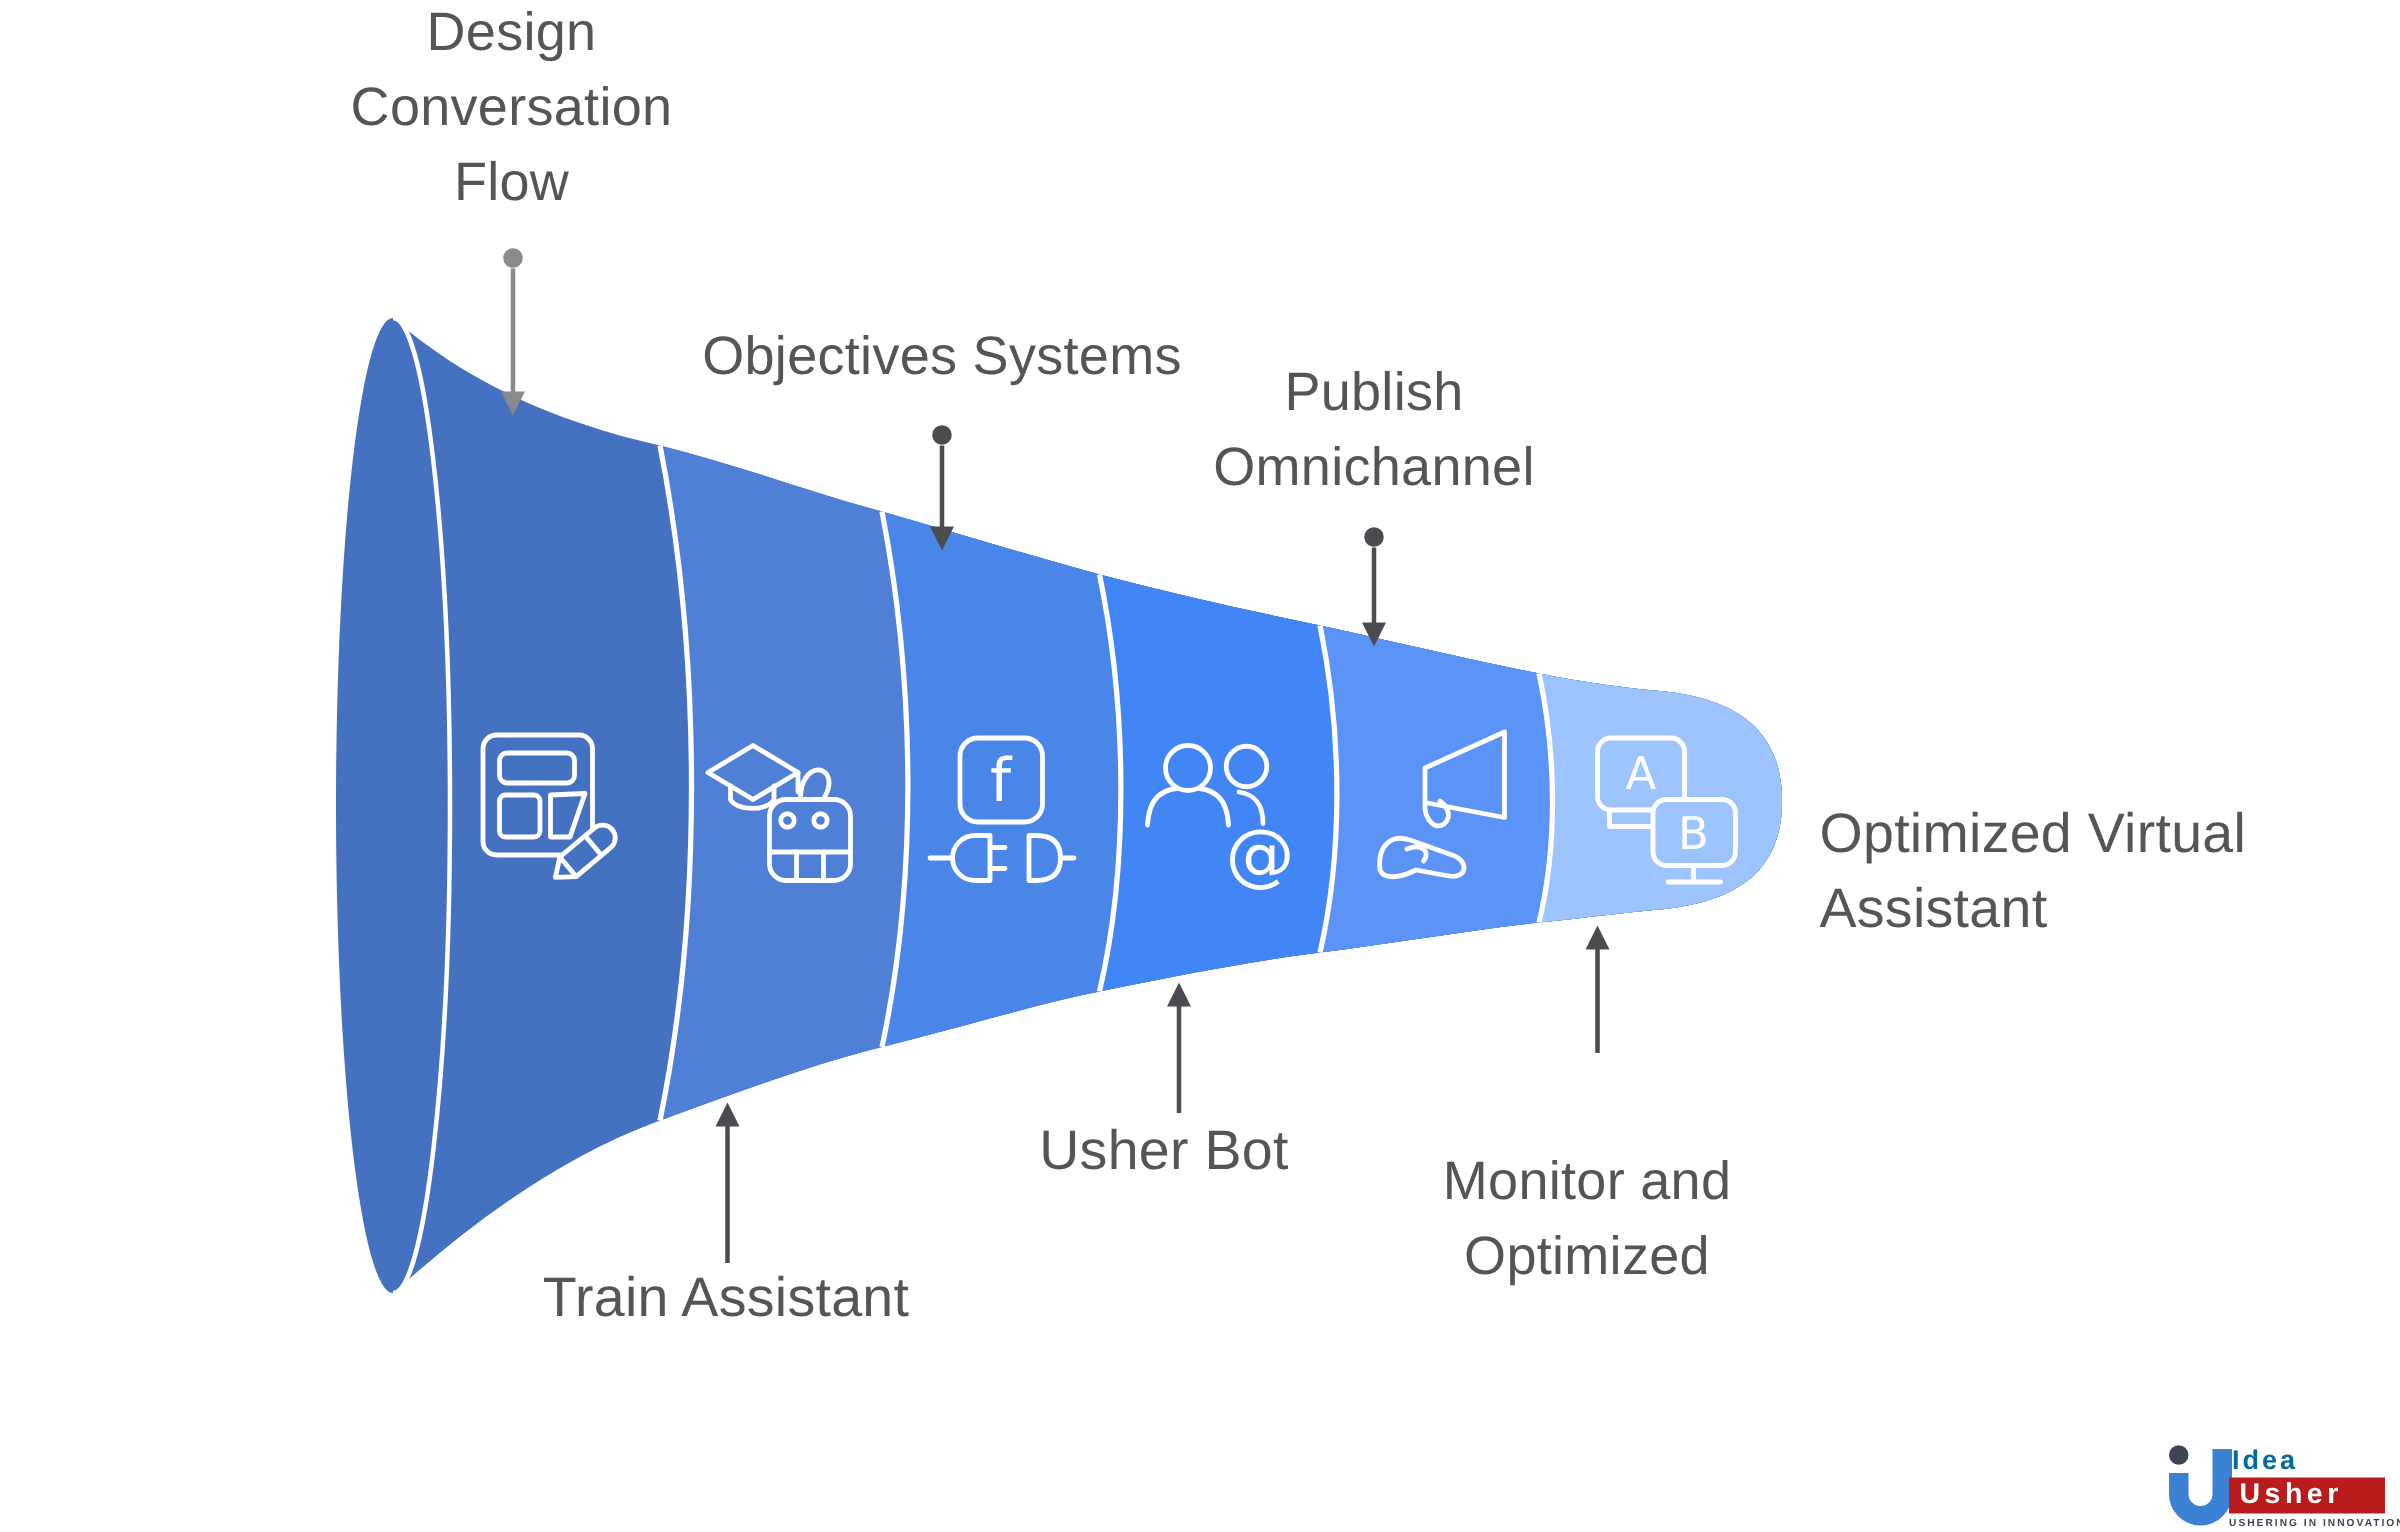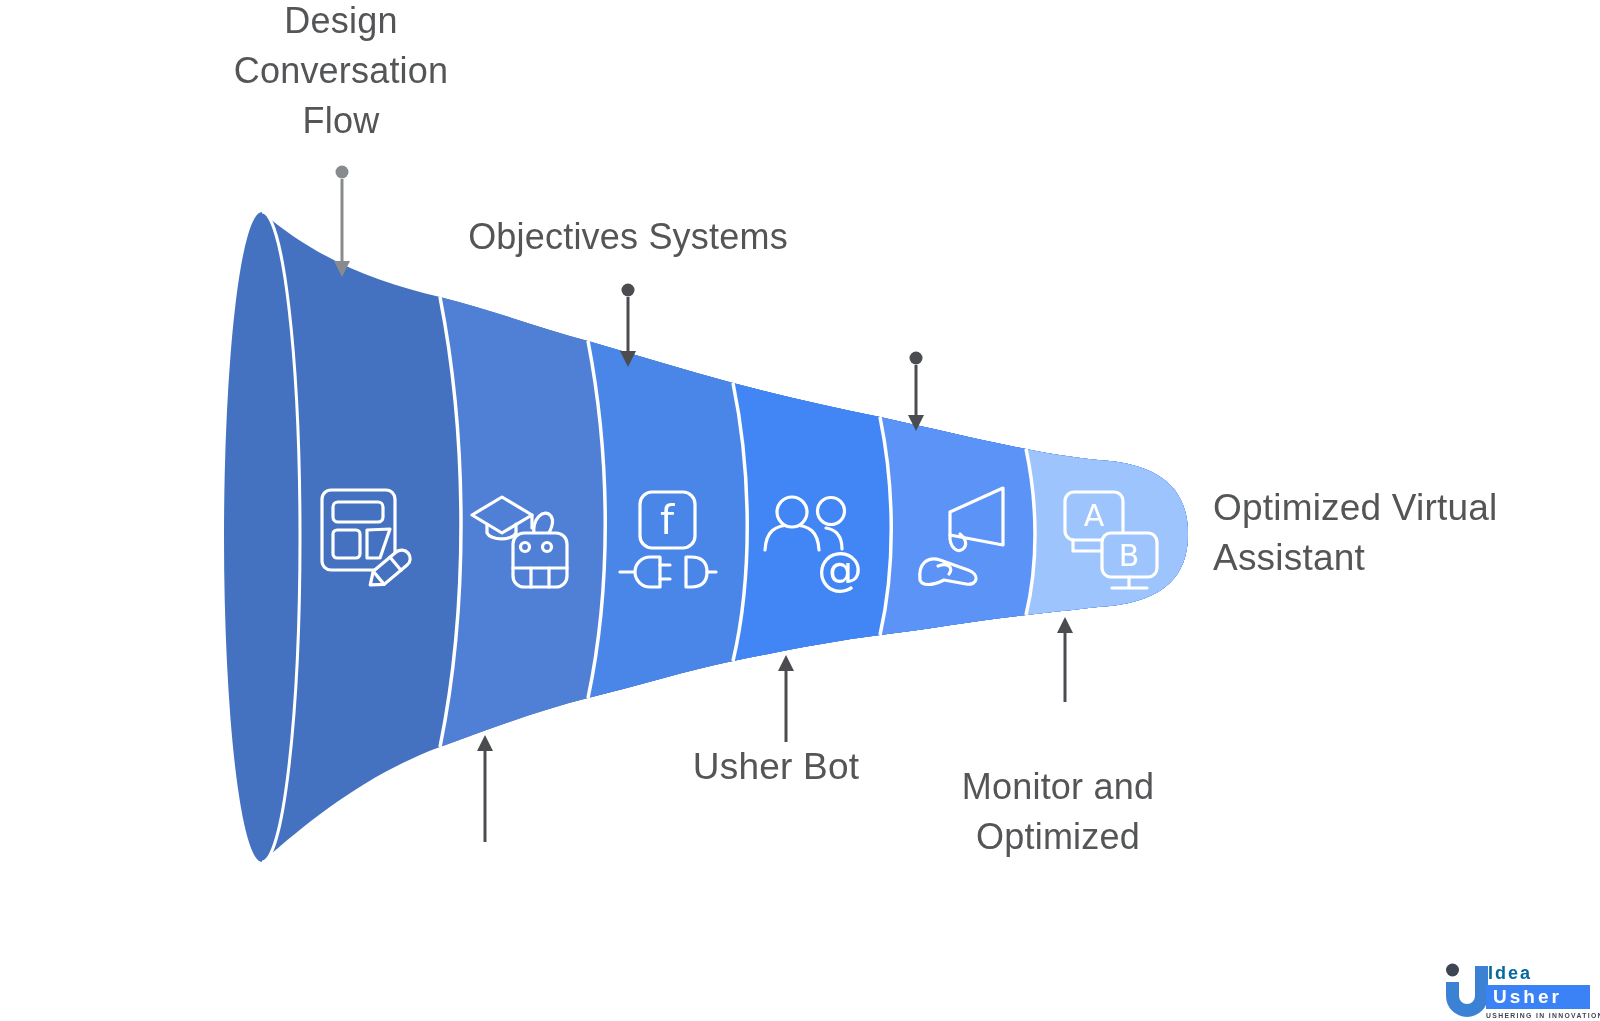--- a/index.html
+++ b/index.html
@@ -7,21 +7,21 @@
     position:relative;width:1600px;height:1021px;background:#ffffff;
     font-family:"Liberation Sans",sans-serif;overflow:hidden;
   }
   .funnel-svg{position:absolute;left:0;top:0;width:1600px;height:1021px;}
   .lbl{
     position:absolute;color:#545557;font-size:36px;line-height:50px;
     white-space:pre-line;letter-spacing:0.2px;
   }
   .lbl.center{text-align:center;}
   .lbl.right{text-align:right;}
-  .lbl.left{text-align:left;}
+  .lbl.left{text-align:left;margin-top:48px;}
   .lbl-design{left:161px;top:-4px;width:360px;}
   .lbl-integrate{left:428px;top:212px;width:400px;}
   .lbl-publish{left:766px;top:236px;width:300px;}
   .lbl-define{left:0px;top:486px;width:197px;}
   .lbl-optimized{left:1213px;top:483px;width:370px;font-size:37px;}
   .lbl-train{left:284px;top:840px;width:400px;font-size:37px;}
   .lbl-testbot{left:626px;top:742px;width:300px;font-size:37px;}
   .lbl-monitor{left:908px;top:762px;width:300px;}
   .icon{stroke:#ffffff;stroke-width:3.2;fill:none;stroke-linecap:round;stroke-linejoin:round;}
   .icon text{stroke:none;fill:#ffffff;font-family:"DejaVu Sans",sans-serif;}
@@ -29,21 +29,21 @@
   .rim{stroke:#ffffff;stroke-width:3;fill:none;}
   .arrow-line{stroke-width:3;}
   
   .logo{position:absolute;left:1444px;top:960px;width:150px;height:61px;}
   .logo-mark{position:absolute;left:0;top:0;}
   .logo-idea{
     position:absolute;left:44px;top:3px;font-size:18px;font-weight:bold;
     letter-spacing:2px;color:#0369a1;
   }
   .logo-usher-box{
-    position:absolute;left:42px;top:25px;width:104px;height:24px;background:#3b82f6;
+    position:absolute;left:42px;top:25px;width:104px;height:24px;background:#b91c1c;
   }
   .logo-usher-box span{
     display:block;color:#ffffff;font-size:19px;font-weight:bold;
     letter-spacing:3px;line-height:24px;padding-left:7px;
   }
   .logo-tagline{
     position:absolute;left:42px;top:52px;font-size:6.8px;font-weight:bold;
     letter-spacing:1.35px;color:#3d4552;white-space:nowrap;
   }
 </style>
@@ -178,22 +178,25 @@
     <g>
       <line class="arrow-line" x1="1065" y1="702" x2="1065" y2="632" stroke="#4a4c4f"></line>
       <polygon points="1065,617 1057,633 1073,633" fill="#4a4c4f"></polygon>
     </g>
   </svg>
 
   <div class="lbl center lbl-design">Design
 Conversation
 Flow</div>
   <div class="lbl center lbl-integrate">Objectives Systems</div>
+  <div class="lbl center lbl-publish">Publish
+Omnichannel</div>
   <div class="lbl left lbl-optimized">Optimized Virtual
 Assistant</div>
+  <div class="lbl center lbl-train">Train Assistant</div>
   <div class="lbl center lbl-testbot">Usher Bot</div>
   <div class="lbl center lbl-monitor">Monitor and
 Optimized</div>
 
   <div class="logo">
     <svg class="logo-mark" width="46" height="61" viewBox="0 0 46 61">
       <circle cx="8.5" cy="10" r="6.5" fill="#3d4552"></circle>
       <path d="M 8.5,22 V 36 A 14.5 14.5 0 0 0 37.5,36 V 6" fill="none" stroke-width="13" stroke="#3b82d4"></path>
     </svg>
     <div class="logo-idea">Idea</div>

